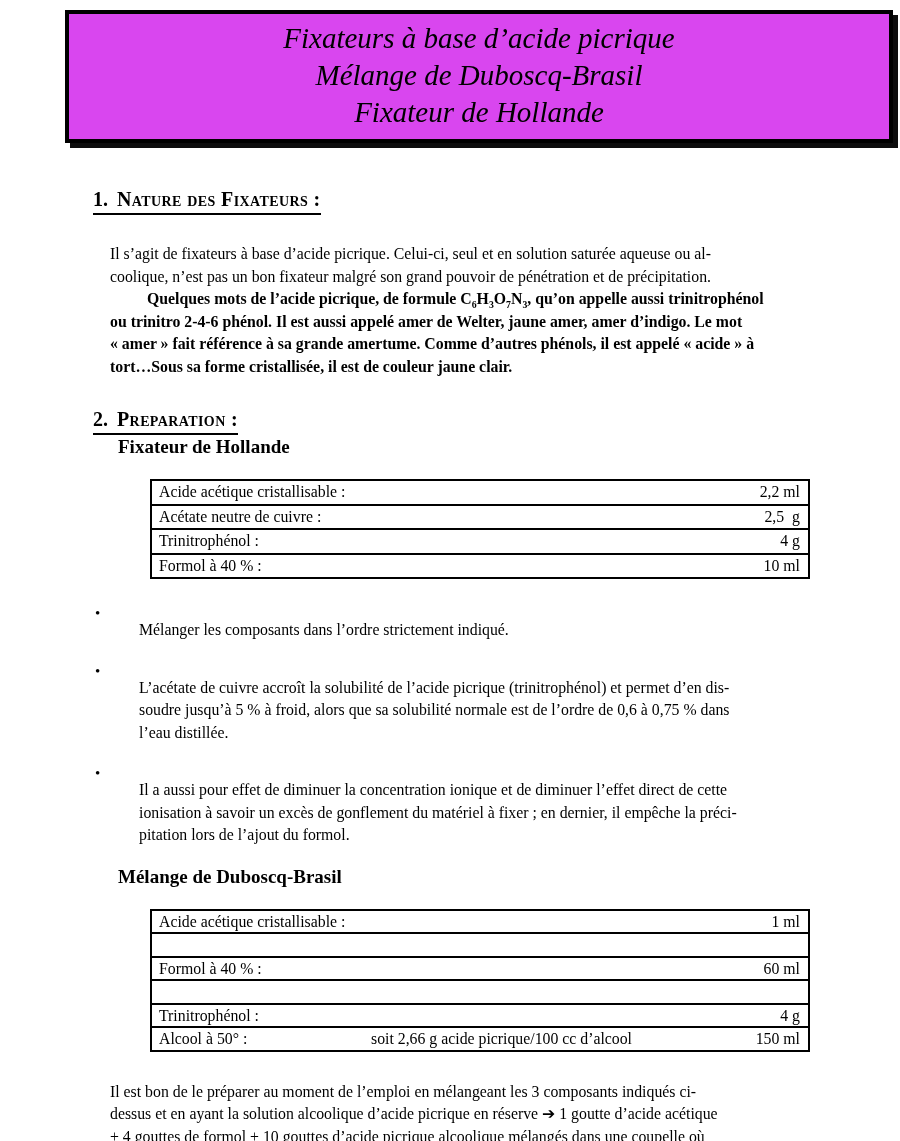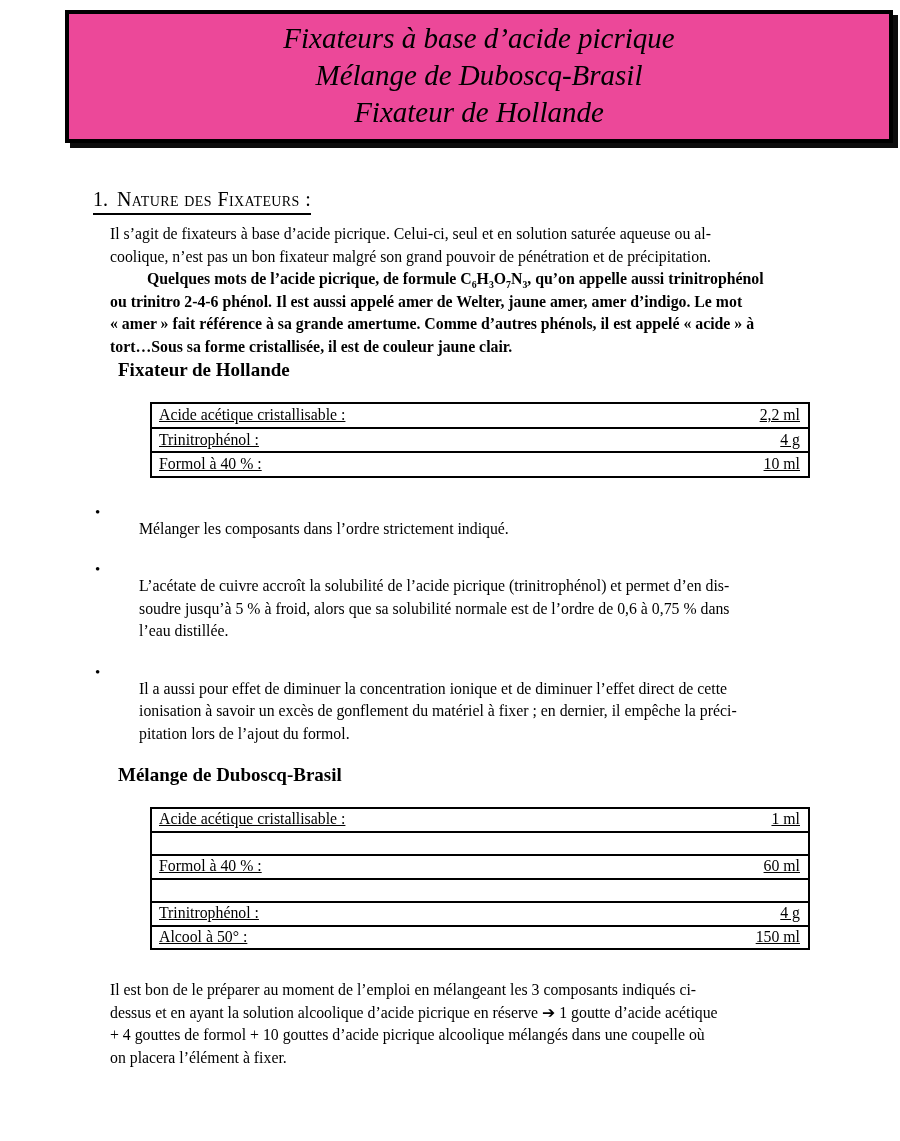--- a/index.html
+++ b/index.html
@@ -12,21 +12,21 @@
     overflow: hidden;
     position: relative;
   }
 
   
   .title-box {
     box-sizing: border-box;
     margin: 10px 0 0 65px;
     width: 828px;
     border: 4px solid #000000;
-    background: #ec4899;
+    background: #d946ef;
     box-shadow: 5px 5px 0 #0d0d0d;
     text-align: center;
     padding: 6px 0 8px 0;
   }
   .title-line {
     font-style: italic;
     font-size: 29px;
     line-height: 37px;
     white-space: nowrap;
   }
@@ -36,21 +36,21 @@
     margin-left: 93px;
     width: 717px;
     font-size: 15.8px;
     line-height: 22.5px;
   }
 
   
   h2.section {
     margin: 0;
     font-size: 20px;
-    font-weight: normal;
+    font-weight: bold;
     line-height: 24px;
   }
   h2.sec1 { margin-top: 44px; }
   h2.sec2 { margin-top: 29px; }
   .h-underline {
     display: inline-block;
     border-bottom: 2.5px solid #000000;
     padding-bottom: 2px;
   }
   .h-text {
@@ -68,43 +68,42 @@
   }
   .sub1 { margin-top: 19px; }
   .sub2 { margin-top: 26px; }
 
   
   .para {
     margin: 0 0 0 17px;
     width: 700px;
     white-space: pre-line;
   }
-  .para.first { margin-top: 8px; }
+  .para.first { margin-top: 28px; }
   .para.indent { text-indent: 37px; font-weight: bold; }
   .para.closing { margin-top: 29px; }
   sub.fsub {
     font-size: 0.62em;
     line-height: 0;
   }
 
   
   .ptable {
     box-sizing: border-box;
     margin: 21px 0 0 57px;
     width: 660px;
     border: 2px solid #000000;
   }
   .trow {
     display: flex;
-    align-items: flex-end;
+    align-items: flex-start;
     box-sizing: content-box;
     height: 22.5px;
     padding: 0 8px 0 7px;
     border-bottom: 2px solid #000000;
-    text-decoration: underline;
   }
   .ptable.t2 .trow { height: 21.5px; }
   .trow:last-child { border-bottom: none; }
   .t-label { white-space: pre; }
   .t-note { flex: 1; text-align: center; white-space: pre; }
   .t-value { margin-left: auto; white-space: pre; }
 
   
   .bullet-list { margin: 23px 0 0 2px; }
   .bullet-item { display: flex; margin-bottom: 1px; }
@@ -135,27 +134,32 @@
     <h2 class="section sec1"><span class="h-underline"><span class="h-num">1.</span><span class="h-text">Nature des Fixateurs :</span></span></h2>
 
     <p class="para first">Il s’agit de fixateurs à base d’acide picrique. Celui-ci, seul et en solution saturée aqueuse ou al-
 coolique, n’est pas un bon fixateur malgré son grand pouvoir de pénétration et de précipitation.</p>
 
     <p class="para indent"><span>Quelques mots de l’acide picrique, de formule </span><span><span>C</span><sub class="fsub">6</sub><span>H</span><sub class="fsub">3</sub><span>O</span><sub class="fsub">7</sub><span>N</span><sub class="fsub">3</sub></span><span>, qu’on appelle aussi trinitrophénol
 ou trinitro 2-4-6 phénol. Il est aussi appelé amer de Welter, jaune amer, amer d’indigo. Le mot
 « amer » fait référence à sa grande amertume. Comme d’autres phénols, il est appelé « acide » à
 tort…Sous sa forme cristallisée, il est de couleur jaune clair.</span></p>
 
+    <h2 class="section sec2"><span class="h-underline"><span class="h-num">2.</span><span class="h-text">Preparation :</span></span></h2>
 
     <h3 class="subheading sub1">Fixateur de Hollande</h3>
 
     <div class="ptable t1">
       <div class="trow">
           <span class="t-label">Acide acétique cristallisable :</span>
           <span class="t-value">2,2 ml</span>
+        </div>
+      <div class="trow">
+          <span class="t-label">Acétate neutre de cuivre :</span>
+          <span class="t-value">2,5  g</span>
         </div>
       <div class="trow">
           <span class="t-label">Trinitrophénol :</span>
           <span class="t-value">4 g</span>
         </div>
       <div class="trow">
           <span class="t-label">Formol à 40 % :</span>
           <span class="t-value">10 ml</span>
         </div>
     </div>
@@ -197,20 +201,21 @@
       <div class="trow">
           <span class="t-label"></span>
           <span class="t-value"></span>
         </div>
       <div class="trow">
           <span class="t-label">Trinitrophénol :</span>
           <span class="t-value">4 g</span>
         </div>
       <div class="trow">
           <span class="t-label">Alcool à 50° :</span>
+          <span class="t-note">soit 2,66 g acide picrique/100 cc d’alcool</span>
           <span class="t-value">150 ml</span>
         </div>
     </div>
 
     <p class="para closing">Il est bon de le préparer au moment de l’emploi en mélangeant les 3 composants indiqués ci-
 dessus et en ayant la solution alcoolique d’acide picrique en réserve ➔ 1 goutte d’acide acétique
 + 4 gouttes de formol + 10 gouttes d’acide picrique alcoolique mélangés dans une coupelle où
 on placera l’élément à fixer.</p>
 
   </div>

